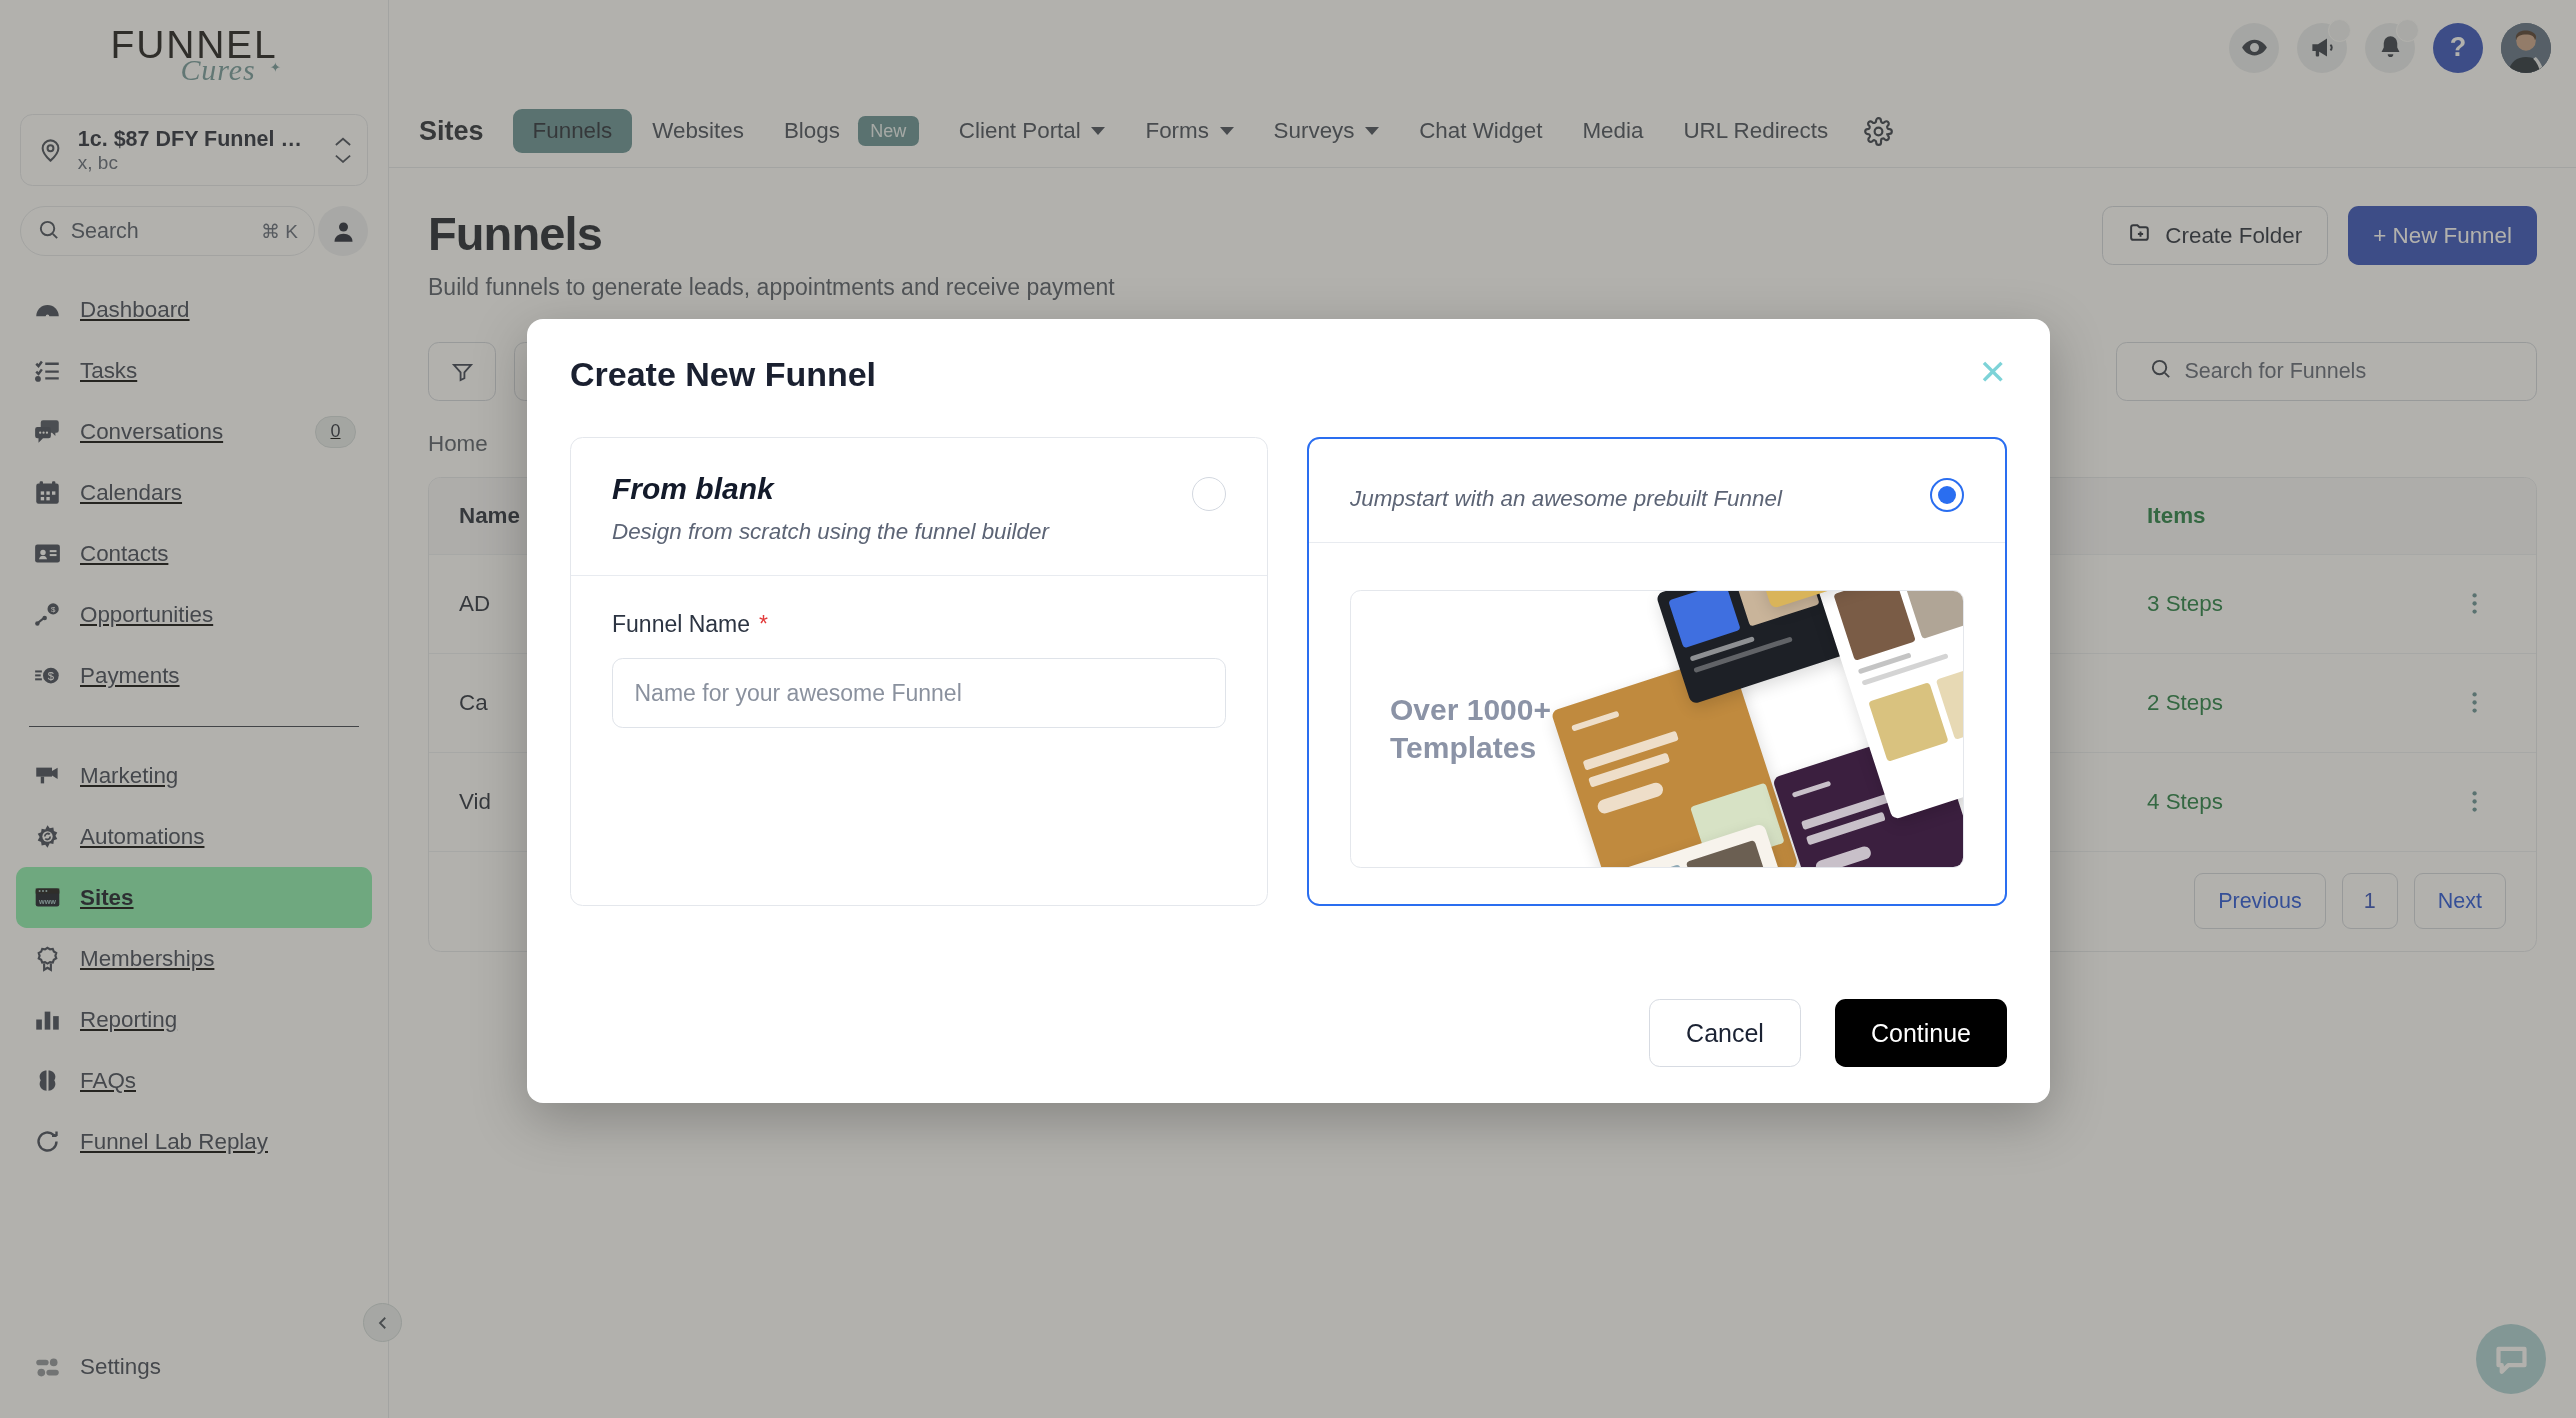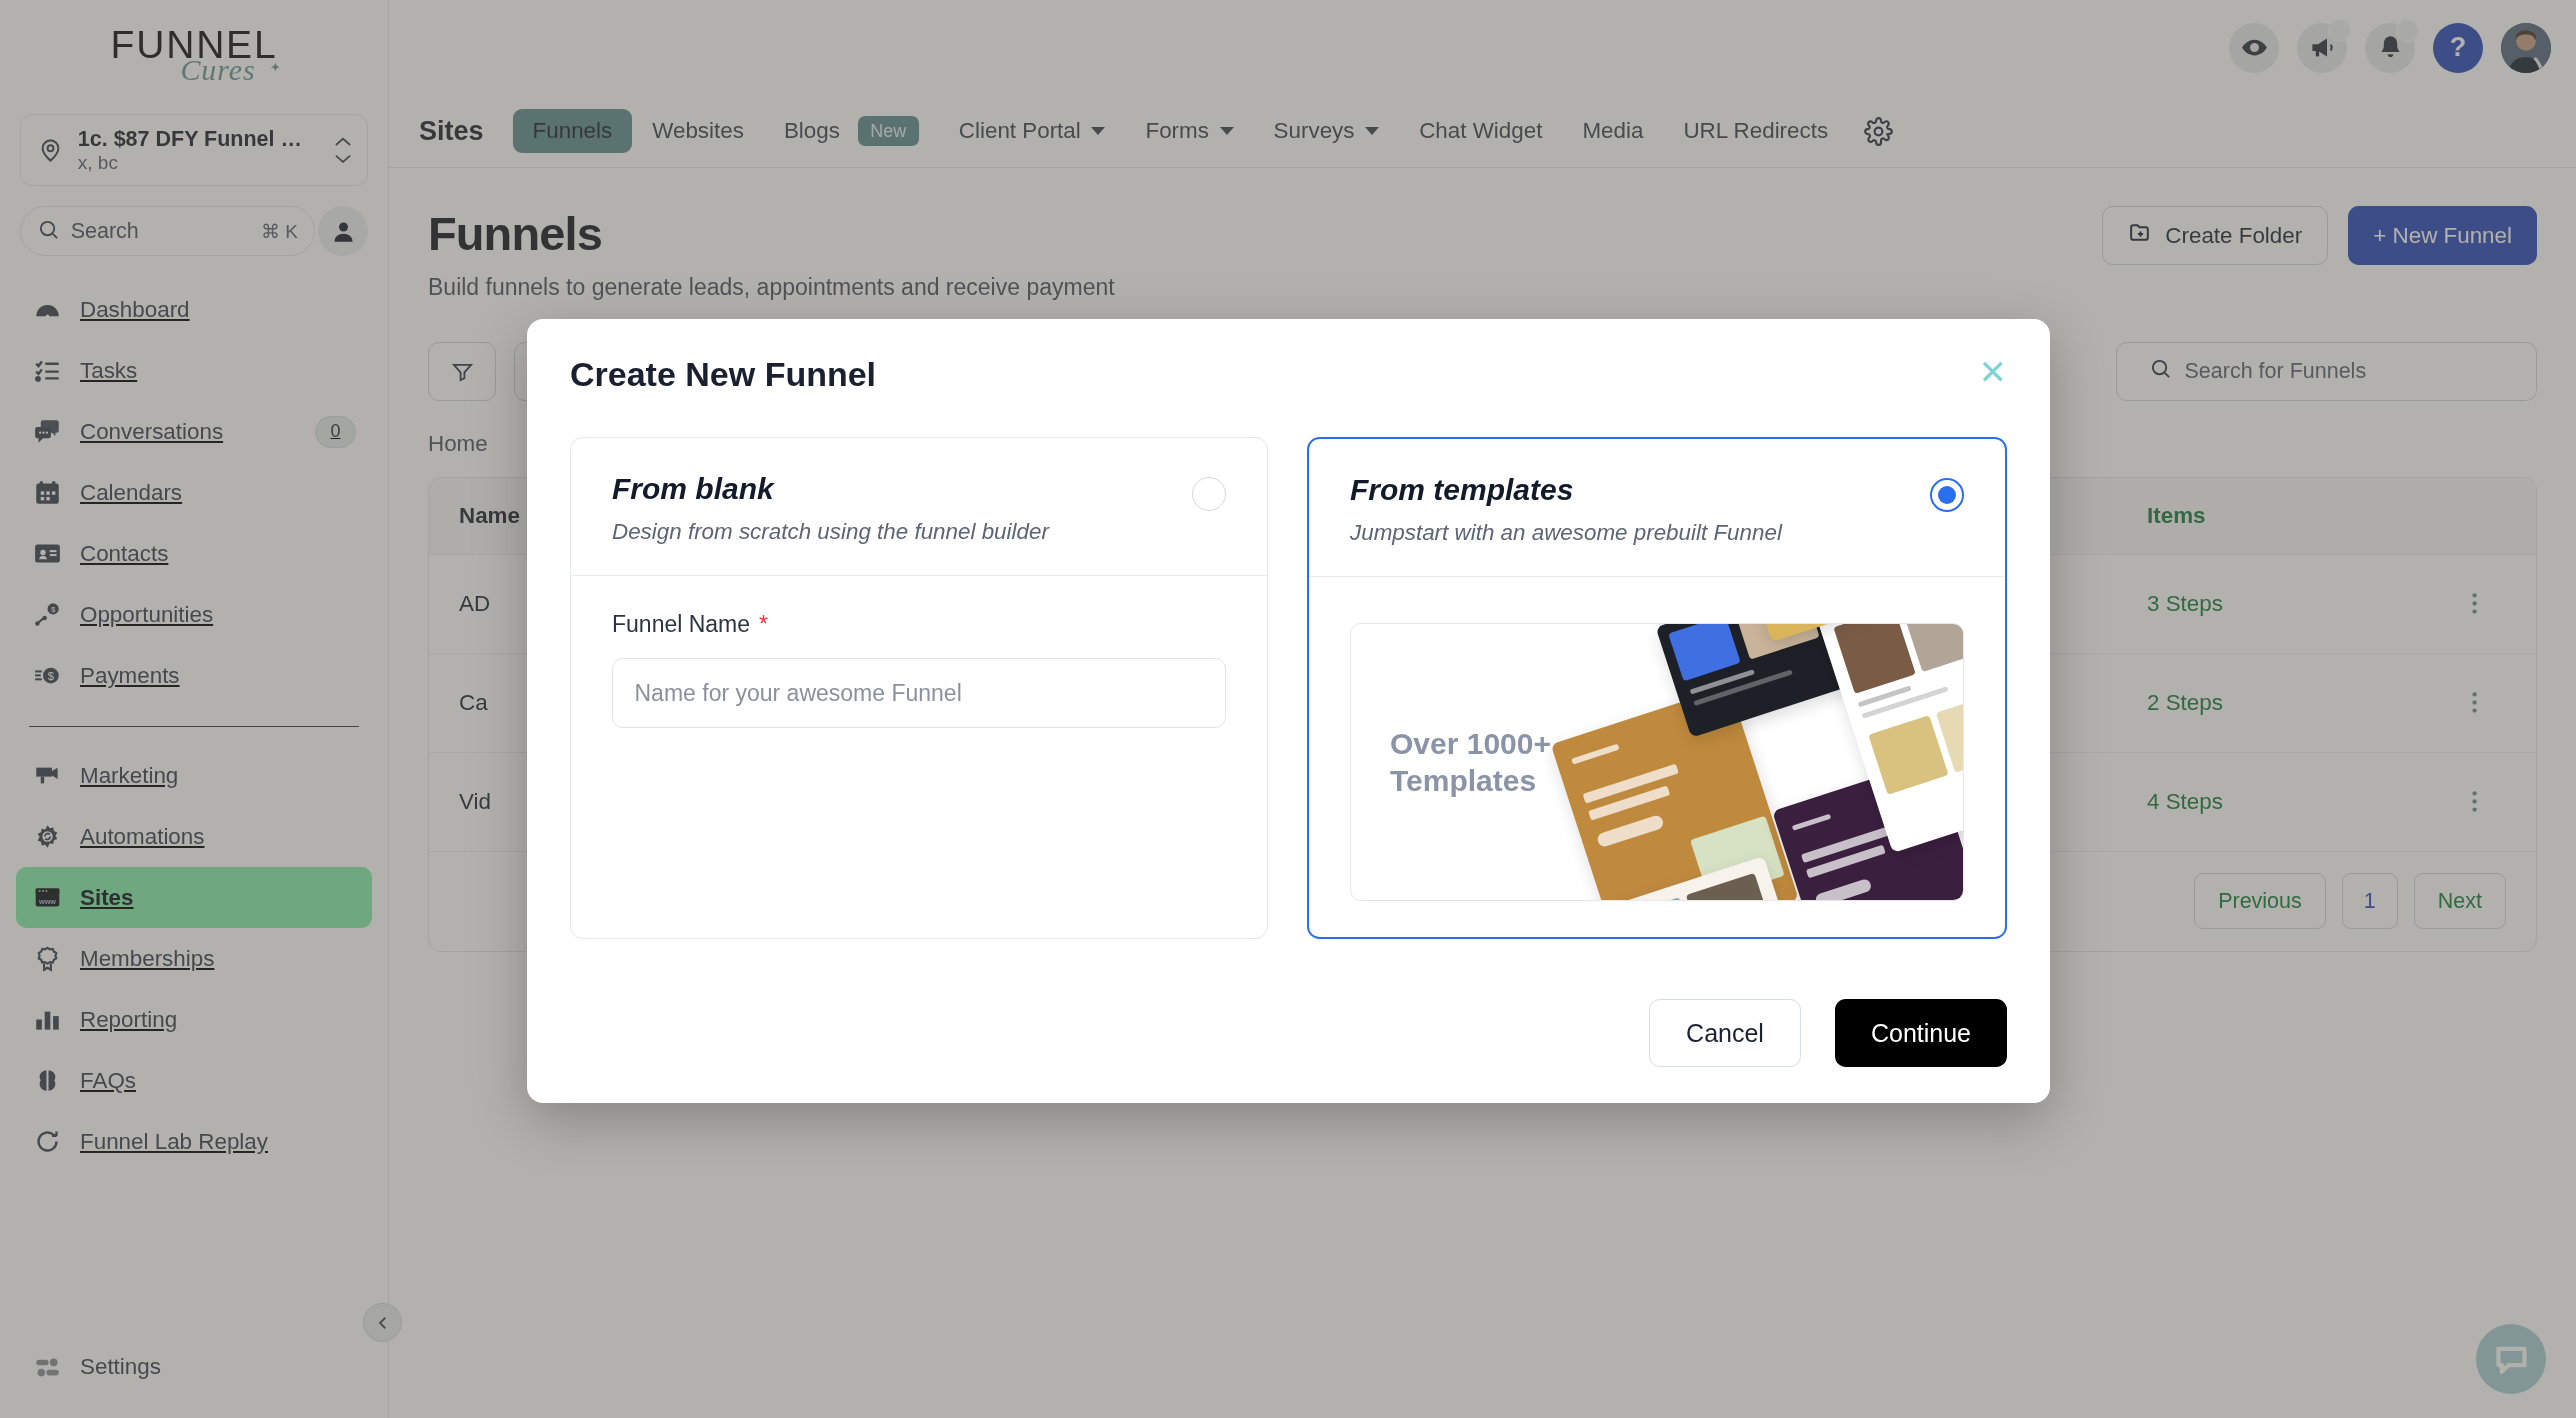--- a/index.html
+++ b/index.html
@@ -148,21 +148,21 @@
 
   .table { margin-top: 20px; border: 0.9px solid #e4e7ec; border-radius: 12.5px; overflow: hidden; background: #fff; }
   .trow { display: flex; align-items: center; height: 99px; border-bottom: 0.9px solid #eceff3; padding: 0 30px; }
   .thead { background: #f7f8fa; height: 77px; font-size: 21.5px; color: #444c5a; font-weight: 600; }
   .c-name { flex: 1; font-size: 22.4px; color: #1e2533; }
   .c-items { width: 296px; font-size: 22.4px; color: #1b7a3c; }
   .c-kebab { width: 63px; display: flex; justify-content: center; }
   .pager { display: flex; align-items: center; justify-content: flex-end; gap: 16px; height: 99px; padding: 0 30px; }
   .pg {
     height: 56px; min-width: 56px; padding: 0 23px; border: 0.9px solid #d0d5dd; border-radius: 9px;
-    display: flex; align-items: center; justify-content: center; font-size: 21.5px; color: #15803d; background:#fff;
+    display: flex; align-items: center; justify-content: center; font-size: 21.5px; color: #1d4ed8; background:#fff;
   }
   .pg.num { color: #2a49ba; padding: 0; }
 
   .chat-bubble {
     position: absolute; right: 30px; bottom: 25px;
     width: 70px; height: 70px; border-radius: 50%;
     background: #a8cfd3; display: flex; align-items: center; justify-content: center;
   }
 
   
@@ -669,21 +669,20 @@
           </div>
           <div class="fld-input">
             <span>Name for your awesome Funnel</span>
           </div>
         </div>
       </div>
 
       <div class="card sel">
         <div class="card-top">
           <div>
-            <div class="card-h">From templates</div>
             <div class="card-d">Jumpstart with an awesome prebuilt Funnel</div>
           </div>
           <div class="radio on"></div>
         </div>
         <div class="card-sep"></div>
         <div class="card-body">
           <div class="tpl-preview">
             <div class="tpl-text">
               <span id="tplline1">Over 1000+</span><br><span id="tplline2">Templates</span>
             </div>

